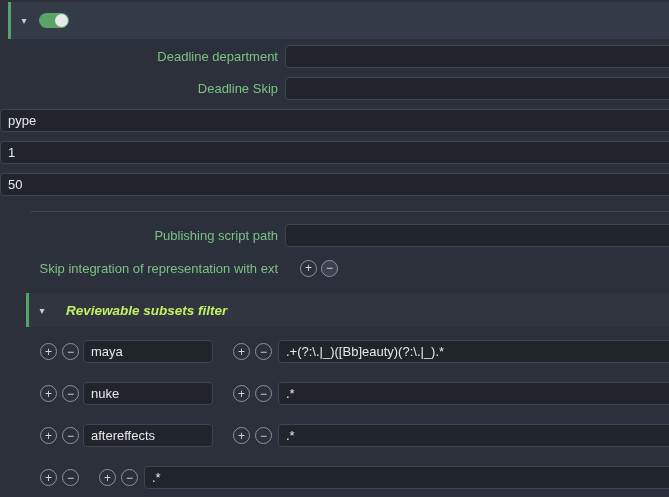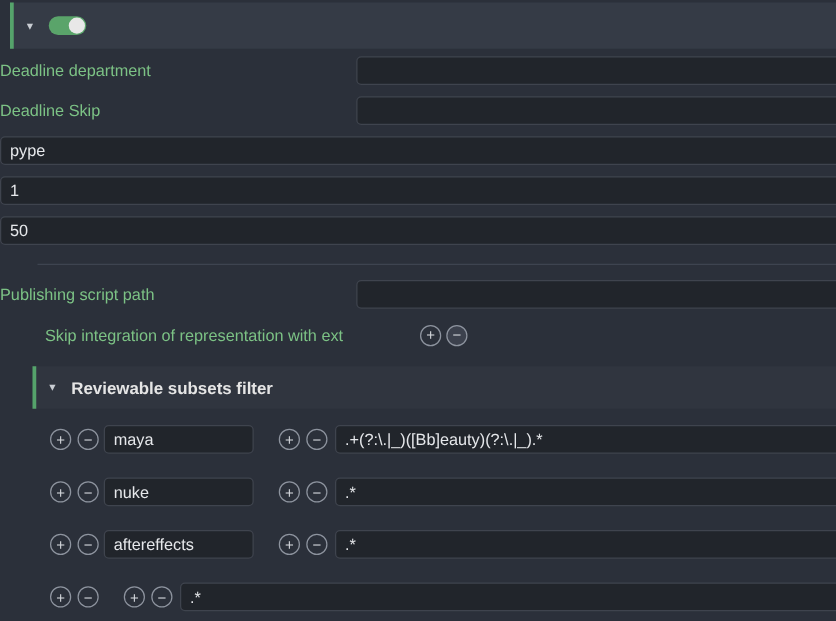--- a/index.html
+++ b/index.html
@@ -29,21 +29,21 @@
   }
   .plugin-title{
     margin-left:10px; color:#5ec16a; font-weight:bold; font-size:14px;
   }
   
   .frow{
     position:absolute; left:0; width:676px; height:23px;
     display:flex; align-items:center;
   }
   .flabel{
-    width:278px; flex:0 0 auto; padding-right:7px;
+    width:278px; flex:0 0 auto; text-align:right; padding-right:7px;
     color:#7cc285; font-size:13px;
   }
   .tinput{
     flex:1 1 auto; height:23px; box-sizing:border-box;
     background:#21252b; border:1px solid #3f444e; border-radius:4px;
     color:#e6e8eb; font-size:13px; font-family:"Liberation Sans",sans-serif;
     padding:0 7px; outline:none;
   }
   .divider{
     position:absolute; left:30px; right:0; top:211px; height:1px;
@@ -55,41 +55,41 @@
     border:1px solid #8d939e; border-radius:50%; background:transparent;
     color:#d4d7dc; font-size:12px; line-height:14px; text-align:center;
     padding:0; cursor:pointer; font-family:"Liberation Sans",sans-serif;
     display:flex; align-items:center; justify-content:center;
   }
   .cbtn.filled{ background:#3c414d; }
   .skiprow{
     position:absolute; left:0; top:259px; width:676px; height:18px;
     display:flex; align-items:center;
   }
-  .skiprow .flabel{ width:278px;padding-left:36px; }
+  .skiprow .flabel{ width:278px; }
   .skiprow .cbtn{ margin-left:4px; }
   .skiprow .cbtn.first{ margin-left:15px; }
   
   .section-header{
     position:absolute; left:26px; top:293px; width:643px; height:34px;
     background:#30353f; border-left:3px solid #55a36b;
     display:flex; align-items:center;
   }
   .section-title{
-    margin-left:7px; color:#e5e5e5; font-weight:bold; font-size:13.5px;
+    margin-left:16px; color:#bef264; font-weight:bold; font-size:13.5px;font-style:italic;
   }
   
   .filter-row{
     position:absolute; left:40px; width:636px; height:23px;
     display:flex; align-items:center;
   }
   .filter-row .cbtn{ margin-left:5px; }
   .filter-row .cbtn.first{ margin-left:0; }
   .filter-row .key-input{
-    flex:0 0 auto; width:120px; margin-left:4px;
+    flex:0 0 auto; width:130px; margin-left:4px;
   }
   .filter-row .pair2{ margin-left:20px; }
   .filter-row .value-input{ margin-left:6px; flex:1 1 auto; }
 </style>
 </head>
 <body>
 
 <div class="page">
 
   <div class="plugin-header">

